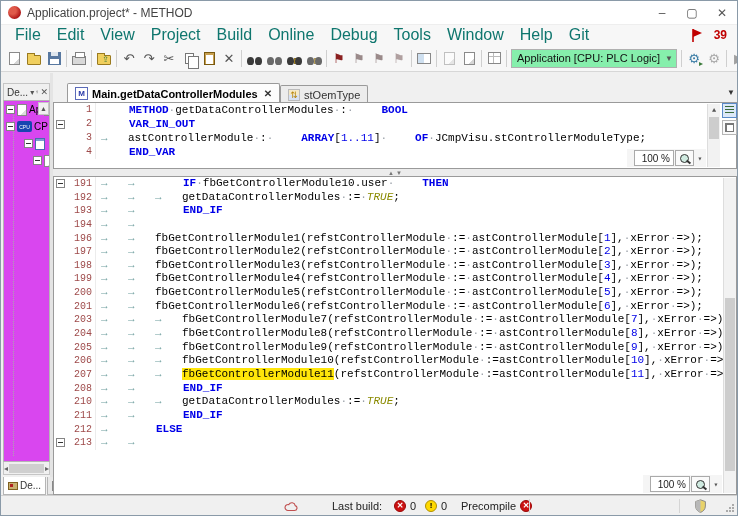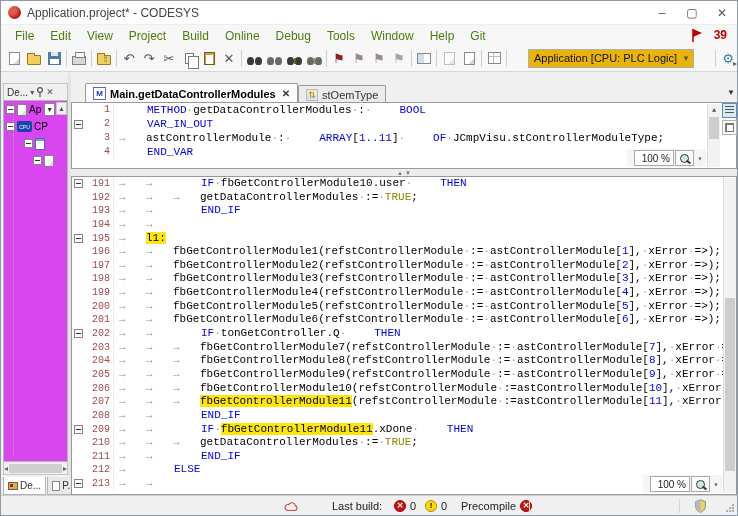--- a/index.html
+++ b/index.html
@@ -9,30 +9,30 @@
   
   .titlebar { height:24px; background:#ffffff; display:flex; align-items:center; border-bottom:1px solid #eee; }
   .app-logo { width:13px; height:13px; border-radius:50%; margin:0 6px 0 7px;
     background:radial-gradient(circle at 35% 35%, #e05a4a 0 30%, #b01818 70%, #7a0d0d 100%); }
   .title-text { font-size:12px; color:#444; }
   .win-btns { margin-left:auto; display:flex; }
   .win-btn { width:30px; height:23px; display:flex; align-items:center; justify-content:center; color:#555; font-size:12px; }
 
   
   .menubar { height:20px; background:#f7f7f7; display:flex; align-items:center; padding-left:6px; }
-  .menu-item { font-size:12px; color:#4d7c0f; padding:2px 8px; }
+  .menu-item { font-size:16px; color:#0f766e; padding:2px 8px; }
   .menu-right { margin-left:auto; display:flex; align-items:center; padding-right:10px; gap:10px; }
   .flag-svg { display:block; }
   .notif-count { color:#c00000; font-weight:bold; font-size:12px; }
 
   
   .toolbar { height:27px; background:#f7f7f7; border-bottom:1px solid #d7d7d7; display:flex; align-items:center; padding:0 3px; }
   .tbi { width:20px; height:19px; display:flex; align-items:center; justify-content:center; font-size:13px; color:#555; position:relative; flex:0 0 auto; }
   .tb-sep { width:1px; height:17px; background:#cfcfcf; margin:0 2px; flex:0 0 auto; }
-  .combo { height:19px; border:1px solid #b0b0b0; background:#eab308; display:flex; align-items:center; font-size:11px; padding:0 3px 0 5px; margin:0 19px; color:#111; flex:0 0 auto; }
+  .combo { height:19px; border:1px solid #b0b0b0; background:#86efac; display:flex; align-items:center; font-size:11px; padding:0 3px 0 5px; margin:0 2px; color:#111; flex:0 0 auto; }
   .combo .arr { margin-left:5px; font-size:8px; color:#555; }
 
   .ic-doc { width:11px; height:13px; background:linear-gradient(135deg,#fff 0 72%,#d5d5d5 72%); border:1px solid #8a8a8a; }
   .ic-folder { width:14px; height:10px; background:#f0cf5e; border:1px solid #9a7a20; border-radius:1px; position:relative; margin-top:3px; }
   .ic-folder::before { content:""; position:absolute; top:-3px; left:-1px; width:6px; height:2px; background:#f0cf5e; border:1px solid #9a7a20; border-bottom:none; }
   .ic-floppy { width:13px; height:13px; background:#5878a0; position:relative; }
   .ic-floppy::before { content:""; position:absolute; left:3px; top:0; width:7px; height:4px; background:#dfe6ee; }
   .ic-floppy::after { content:""; position:absolute; left:2px; bottom:1px; width:9px; height:5px; background:#fff; }
   .ic-printer { width:14px; height:9px; background:#d8d8d8; border:1px solid #808080; position:relative; margin-top:4px; }
   .ic-printer::before { content:""; position:absolute; top:-5px; left:2px; width:8px; height:4px; background:#fff; border:1px solid #808080; }
@@ -48,21 +48,21 @@
   .ic-compare { width:14px; height:11px; border:1px solid #888; background:linear-gradient(90deg,#cfe0f0 0 50%,#fff 50%); }
   .ic-grid { width:13px; height:12px; border:1px solid #888; background:
      linear-gradient(#fff 0 3px,#bbb 3px 4px,#fff 4px) ,#fff; position:relative; }
   .ic-grid::after { content:""; position:absolute; left:4px; top:0; bottom:0; width:1px; background:#bbb; }
   .glyph { font-family:"DejaVu Sans",sans-serif; }
 
   
   .workspace { position:absolute; top:72px; left:0; right:0; bottom:20px; display:flex; background:#f0f0f0; }
 
   
-  .left-panel { width:70px; display:flex; flex-direction:column; border-right:3px solid #e4e4e4; padding:10px 0 0 2px; }
+  .left-panel { width:52px; display:flex; flex-direction:column; border-right:3px solid #e4e4e4; padding:10px 0 0 2px; }
   .lp-header { height:17px; background:#f0f0f0; display:flex; align-items:center; font-size:10px; color:#333; border:1px solid #c5c5c5; border-bottom:none; padding:0 1px 0 3px; gap:2px; }
   .lp-header .hdr-ic { font-size:8px; color:#555; }
   .lp-tree { flex:1; background:#d946ef; border:1px solid #b5b5b5; position:relative; overflow:hidden; font-size:10px; }
   .tree-row { display:flex; align-items:center; height:17px; gap:2px; white-space:nowrap; }
   .fold-box { width:9px; height:9px; border:1px solid #848484; background:#fff; position:relative; flex:0 0 auto; }
   .fold-box::before { content:""; position:absolute; left:1px; right:1px; top:3px; height:1px; background:#333; }
   .ti-doc { width:10px; height:12px; background:linear-gradient(135deg,#fff 0 70%,#ddd 70%); border:1px solid #888; flex:0 0 auto; }
   .ti-cpu { width:15px; height:11px; background:#1845b0; border-radius:2px; color:#fff; font-size:5px; display:flex; align-items:center; justify-content:center; flex:0 0 auto; }
   .ti-plc { width:10px; height:12px; background:#fff; border:1px solid #4a6ab0; box-shadow:inset 0 2px 0 #7a9ad0; flex:0 0 auto; }
   .tree-vline { position:absolute; left:9px; top:14px; bottom:4px; width:1px; background-image:linear-gradient(#aaa 50%, transparent 50%); background-size:1px 2px; }
@@ -91,25 +91,25 @@
   .pane { position:absolute; left:0; right:0; background:#fff; border:1px solid #9a9a9a; overflow:hidden; font-family:"Liberation Mono",monospace; font-size:11px; }
   .decl-pane { top:29px; height:67px; }
   .sash { position:absolute; top:96px; left:0; right:0; height:7px; background:#ececec; display:flex; align-items:center; justify-content:center; font-size:6px; color:#777; gap:2px; }
   .code-pane { top:103px; bottom:0; }
 
   .cl { display:flex; height:13.65px; line-height:13.5px; white-space:pre; }
   .decl-pane .cl { height:14px; line-height:14px; }
   .cl .fcell { width:13px; display:flex; align-items:center; justify-content:center; flex:0 0 auto; }
   .cl .ln { width:28px; text-align:right; padding-right:3px; color:#9e4a4a; font-size:10px; flex:0 0 auto; }
   .cl .src { padding-left:5px; border-left:1px solid #ececec; flex:1; overflow:hidden; }
-  .tk-kw { color:#0000e8; font-weight:normal;padding-left:28px; }
+  .tk-kw { color:#0000e8; font-weight:bold;padding-left:28px; }
   .tk-id { color:#000; }
   .tk-op { color:#000; }
   .tk-num { color:#0000e8; }
-  .tk-const { color:#8a8a00; }
+  .tk-const { color:#8a8a00;font-style:italic; }
   .tk-ws { color:#9aa0a8; }
   .tk-tab { color:#6f9f9f; display:inline-block; width:27px; }
   .tk-hl { background:#ffe60a; color:#000; }
 
   
   .vscroll { position:absolute; right:0; top:0; bottom:0; width:13px; background:#f2f2f2; border-left:1px solid #ddd; }
   .vthumb { position:absolute; left:1px; right:1px; background:#cdcdcd; }
   .sarrow { position:absolute; left:0; right:0; height:12px; font-size:7px; color:#555; display:flex; align-items:center; justify-content:center; }
   .zoom-cluster { position:absolute; display:flex; align-items:center; gap:1px; background:#f5f5f5; padding:1px; }
   .zoom-box { width:40px; height:16px; border:1px solid #aaa; background:#fff; font-family:"Liberation Sans",sans-serif; font-size:10px; display:flex; align-items:center; justify-content:flex-end; padding-right:3px; color:#222;margin-left:6px; }
@@ -138,21 +138,21 @@
                radial-gradient(circle at 8px 5px,#aaa 1px,transparent 1.5px),
                radial-gradient(circle at 8px 8px,#aaa 1px,transparent 1.5px); }
 </style>
 </head>
 <body>
 
 <div id="app">
 
   <div class="titlebar">
     <span class="app-logo"></span>
-    <span class="title-text">Application.project* - CODESYS</span>
+    <span class="title-text">Application.project* - METHOD</span>
     <span class="win-btns">
       <span class="win-btn">–</span>
       <span class="win-btn">▢</span>
       <span class="win-btn">✕</span>
     </span>
   </div>
 
   <div class="menubar">
     <span id="menu-items"><span class="menu-item">File</span><span class="menu-item">Edit</span><span class="menu-item">View</span><span class="menu-item">Project</span><span class="menu-item">Build</span><span class="menu-item">Online</span><span class="menu-item">Debug</span><span class="menu-item">Tools</span><span class="menu-item">Window</span><span class="menu-item">Help</span><span class="menu-item">Git</span></span>
     <span class="menu-right">
@@ -367,35 +367,32 @@
         </div>
         <div class="zoom-cluster" style="right:14px;bottom:1px;">
           <span class="zoom-box">100 %</span>
           <span class="mag-btn"></span>
           <span class="zoom-dd">▾</span>
         </div>
       <div class="cl"><span class="fcell"><span class="fold-box"></span></span><span class="ln">191</span><span class="src"><span class="tk-tab">→</span><span class="tk-tab">→</span><span class="tk-kw">IF</span><span class="tk-ws">·</span><span class="tk-id">fbGetControllerModule10.user</span><span class="tk-ws">·</span><span class="tk-kw">THEN</span></span></div>
           <div class="cl"><span class="fcell"></span><span class="ln">192</span><span class="src"><span class="tk-tab">→</span><span class="tk-tab">→</span><span class="tk-tab">→</span><span class="tk-id">getDataControllerModules</span><span class="tk-ws">·</span><span class="tk-op">:=</span><span class="tk-ws">·</span><span class="tk-const">TRUE</span><span class="tk-op">;</span></span></div>
           <div class="cl"><span class="fcell"></span><span class="ln">193</span><span class="src"><span class="tk-tab">→</span><span class="tk-tab">→</span><span class="tk-kw">END_IF</span></span></div>
           <div class="cl"><span class="fcell"></span><span class="ln">194</span><span class="src"><span class="tk-tab">→</span><span class="tk-tab">→</span></span></div>
-          <div class="cl"><span class="fcell"><span class="fold-box"></span></span><span class="ln">195</span><span class="src"><span class="tk-tab">→</span><span class="tk-hl">l1:</span></span></div>
           <div class="cl"><span class="fcell"></span><span class="ln">196</span><span class="src"><span class="tk-tab">→</span><span class="tk-tab">→</span><span class="tk-id">fbGetControllerModule1(refstControllerModule</span><span class="tk-ws">·</span><span class="tk-op">:=</span><span class="tk-ws">·</span><span class="tk-id">astControllerModule[</span><span class="tk-num">1</span><span class="tk-id">],</span><span class="tk-ws">·</span><span class="tk-id">xError</span><span class="tk-ws">·</span><span class="tk-op">=&gt;);</span></span></div>
           <div class="cl"><span class="fcell"></span><span class="ln">197</span><span class="src"><span class="tk-tab">→</span><span class="tk-tab">→</span><span class="tk-id">fbGetControllerModule2(refstControllerModule</span><span class="tk-ws">·</span><span class="tk-op">:=</span><span class="tk-ws">·</span><span class="tk-id">astControllerModule[</span><span class="tk-num">2</span><span class="tk-id">],</span><span class="tk-ws">·</span><span class="tk-id">xError</span><span class="tk-ws">·</span><span class="tk-op">=&gt;);</span></span></div>
           <div class="cl"><span class="fcell"></span><span class="ln">198</span><span class="src"><span class="tk-tab">→</span><span class="tk-tab">→</span><span class="tk-id">fbGetControllerModule3(refstControllerModule</span><span class="tk-ws">·</span><span class="tk-op">:=</span><span class="tk-ws">·</span><span class="tk-id">astControllerModule[</span><span class="tk-num">3</span><span class="tk-id">],</span><span class="tk-ws">·</span><span class="tk-id">xError</span><span class="tk-ws">·</span><span class="tk-op">=&gt;);</span></span></div>
           <div class="cl"><span class="fcell"></span><span class="ln">199</span><span class="src"><span class="tk-tab">→</span><span class="tk-tab">→</span><span class="tk-id">fbGetControllerModule4(refstControllerModule</span><span class="tk-ws">·</span><span class="tk-op">:=</span><span class="tk-ws">·</span><span class="tk-id">astControllerModule[</span><span class="tk-num">4</span><span class="tk-id">],</span><span class="tk-ws">·</span><span class="tk-id">xError</span><span class="tk-ws">·</span><span class="tk-op">=&gt;);</span></span></div>
           <div class="cl"><span class="fcell"></span><span class="ln">200</span><span class="src"><span class="tk-tab">→</span><span class="tk-tab">→</span><span class="tk-id">fbGetControllerModule5(refstControllerModule</span><span class="tk-ws">·</span><span class="tk-op">:=</span><span class="tk-ws">·</span><span class="tk-id">astControllerModule[</span><span class="tk-num">5</span><span class="tk-id">],</span><span class="tk-ws">·</span><span class="tk-id">xError</span><span class="tk-ws">·</span><span class="tk-op">=&gt;);</span></span></div>
           <div class="cl"><span class="fcell"></span><span class="ln">201</span><span class="src"><span class="tk-tab">→</span><span class="tk-tab">→</span><span class="tk-id">fbGetControllerModule6(refstControllerModule</span><span class="tk-ws">·</span><span class="tk-op">:=</span><span class="tk-ws">·</span><span class="tk-id">astControllerModule[</span><span class="tk-num">6</span><span class="tk-id">],</span><span class="tk-ws">·</span><span class="tk-id">xError</span><span class="tk-ws">·</span><span class="tk-op">=&gt;);</span></span></div>
-          <div class="cl"><span class="fcell"><span class="fold-box"></span></span><span class="ln">202</span><span class="src"><span class="tk-tab">→</span><span class="tk-tab">→</span><span class="tk-kw">IF</span><span class="tk-ws">·</span><span class="tk-id">tonGetController.Q</span><span class="tk-ws">·</span><span class="tk-kw">THEN</span></span></div>
           <div class="cl"><span class="fcell"></span><span class="ln">203</span><span class="src"><span class="tk-tab">→</span><span class="tk-tab">→</span><span class="tk-tab">→</span><span class="tk-id">fbGetControllerModule7(refstControllerModule</span><span class="tk-ws">·</span><span class="tk-op">:=</span><span class="tk-ws">·</span><span class="tk-id">astControllerModule[</span><span class="tk-num">7</span><span class="tk-id">],</span><span class="tk-ws">·</span><span class="tk-id">xError</span><span class="tk-ws">·</span><span class="tk-op">=&gt;);</span></span></div>
           <div class="cl"><span class="fcell"></span><span class="ln">204</span><span class="src"><span class="tk-tab">→</span><span class="tk-tab">→</span><span class="tk-tab">→</span><span class="tk-id">fbGetControllerModule8(refstControllerModule</span><span class="tk-ws">·</span><span class="tk-op">:=</span><span class="tk-ws">·</span><span class="tk-id">astControllerModule[</span><span class="tk-num">8</span><span class="tk-id">],</span><span class="tk-ws">·</span><span class="tk-id">xError</span><span class="tk-ws">·</span><span class="tk-op">=&gt;);</span></span></div>
           <div class="cl"><span class="fcell"></span><span class="ln">205</span><span class="src"><span class="tk-tab">→</span><span class="tk-tab">→</span><span class="tk-tab">→</span><span class="tk-id">fbGetControllerModule9(refstControllerModule</span><span class="tk-ws">·</span><span class="tk-op">:=</span><span class="tk-ws">·</span><span class="tk-id">astControllerModule[</span><span class="tk-num">9</span><span class="tk-id">],</span><span class="tk-ws">·</span><span class="tk-id">xError</span><span class="tk-ws">·</span><span class="tk-op">=&gt;);</span></span></div>
           <div class="cl"><span class="fcell"></span><span class="ln">206</span><span class="src"><span class="tk-tab">→</span><span class="tk-tab">→</span><span class="tk-tab">→</span><span class="tk-id">fbGetControllerModule10(refstControllerModule</span><span class="tk-ws">·</span><span class="tk-op">:=</span><span class="tk-id">astControllerModule[</span><span class="tk-num">10</span><span class="tk-id">],</span><span class="tk-ws">·</span><span class="tk-id">xError</span><span class="tk-ws">·</span><span class="tk-op">=&gt;);</span></span></div>
           <div class="cl"><span class="fcell"></span><span class="ln">207</span><span class="src"><span class="tk-tab">→</span><span class="tk-tab">→</span><span class="tk-tab">→</span><span class="tk-hl">fbGetControllerModule11</span><span class="tk-id">(refstControllerModule</span><span class="tk-ws">·</span><span class="tk-op">:=</span><span class="tk-id">astControllerModule[</span><span class="tk-num">11</span><span class="tk-id">],</span><span class="tk-ws">·</span><span class="tk-id">xError</span><span class="tk-ws">·</span><span class="tk-op">=&gt;);</span></span></div>
           <div class="cl"><span class="fcell"></span><span class="ln">208</span><span class="src"><span class="tk-tab">→</span><span class="tk-tab">→</span><span class="tk-kw">END_IF</span></span></div>
-          <div class="cl"><span class="fcell"><span class="fold-box"></span></span><span class="ln">209</span><span class="src"><span class="tk-tab">→</span><span class="tk-tab">→</span><span class="tk-kw">IF</span><span class="tk-ws">·</span><span class="tk-hl">fbGetControllerModule11</span><span class="tk-id">.xDone</span><span class="tk-ws">·</span><span class="tk-kw">THEN</span></span></div>
           <div class="cl"><span class="fcell"></span><span class="ln">210</span><span class="src"><span class="tk-tab">→</span><span class="tk-tab">→</span><span class="tk-tab">→</span><span class="tk-id">getDataControllerModules</span><span class="tk-ws">·</span><span class="tk-op">:=</span><span class="tk-ws">·</span><span class="tk-const">TRUE</span><span class="tk-op">;</span></span></div>
           <div class="cl"><span class="fcell"></span><span class="ln">211</span><span class="src"><span class="tk-tab">→</span><span class="tk-tab">→</span><span class="tk-kw">END_IF</span></span></div>
           <div class="cl"><span class="fcell"></span><span class="ln">212</span><span class="src"><span class="tk-tab">→</span><span class="tk-kw">ELSE</span></span></div>
           <div class="cl"><span class="fcell"><span class="fold-box"></span></span><span class="ln">213</span><span class="src"><span class="tk-tab">→</span><span class="tk-tab">→</span></span></div>
         </div>
     </div>
   </div>
 
   <div class="statusbar">
     <span class="sb-item" style="left:283px;">

